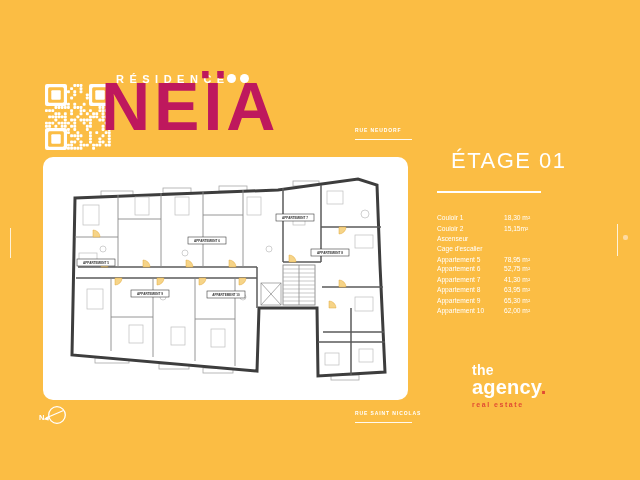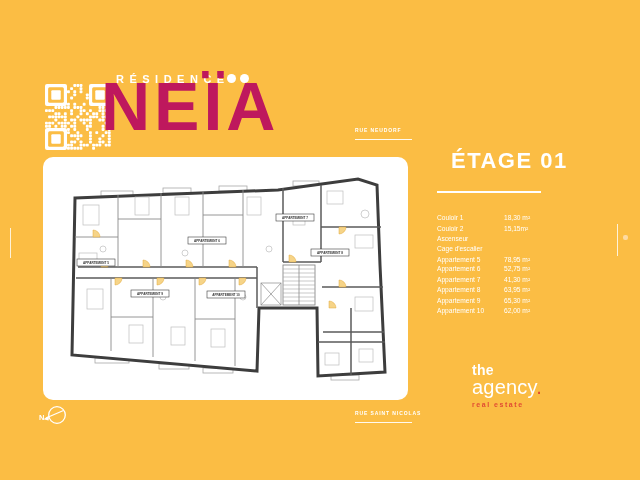--- a/index.html
+++ b/index.html
@@ -32,36 +32,36 @@
   
   .panel{
     left:43px;top:157px;width:365px;height:243px;
     background:#ffffff;border-radius:10px;
   }
   .panel svg{display:block;}
   svg text{font-family:"Liberation Sans",sans-serif;}
 
   
   .etage-title{
-    left:451px;top:148px;color:#fff;font-size:22px;font-weight:bold;
+    left:451px;top:148px;color:#fff;font-size:22px;font-weight:normal;
     letter-spacing:1.5px;white-space:nowrap;
   }
   .divider{left:437px;top:191px;width:104px;height:2px;background:#fff;}
   .rows{
     left:437px;top:213px;width:290px;color:#fff;
     transform:scale(.65);transform-origin:top left;
   }
   .row{height:15.9px;line-height:15.9px;font-size:10.2px;white-space:nowrap;}
   .rl{display:inline-block;width:103px;}
   .rv{display:inline-block;}
 
   
   .logo{left:472px;top:364px;color:#fff;}
   .logo-the{font-size:14px;line-height:13px;font-weight:bold;letter-spacing:.3px;}
-  .logo-agency{font-size:20px;line-height:20px;font-weight:normal;letter-spacing:.2px;}
+  .logo-agency{font-size:20px;line-height:20px;font-weight:bold;letter-spacing:.2px;}
   .logo-dotchar{color:#E14B33;}
   .logo-tag{
     margin-top:4px;color:#E14B33;font-size:10px;font-weight:bold;letter-spacing:2.2px;
     transform:scale(.7);transform-origin:top left;white-space:nowrap;
   }
 
   
   .tick{width:1px;background:rgba(255,255,255,.8);}
   .edge-marker{width:5px;height:5px;border-radius:2px;background:rgba(255,236,225,.6);}
 </style>

